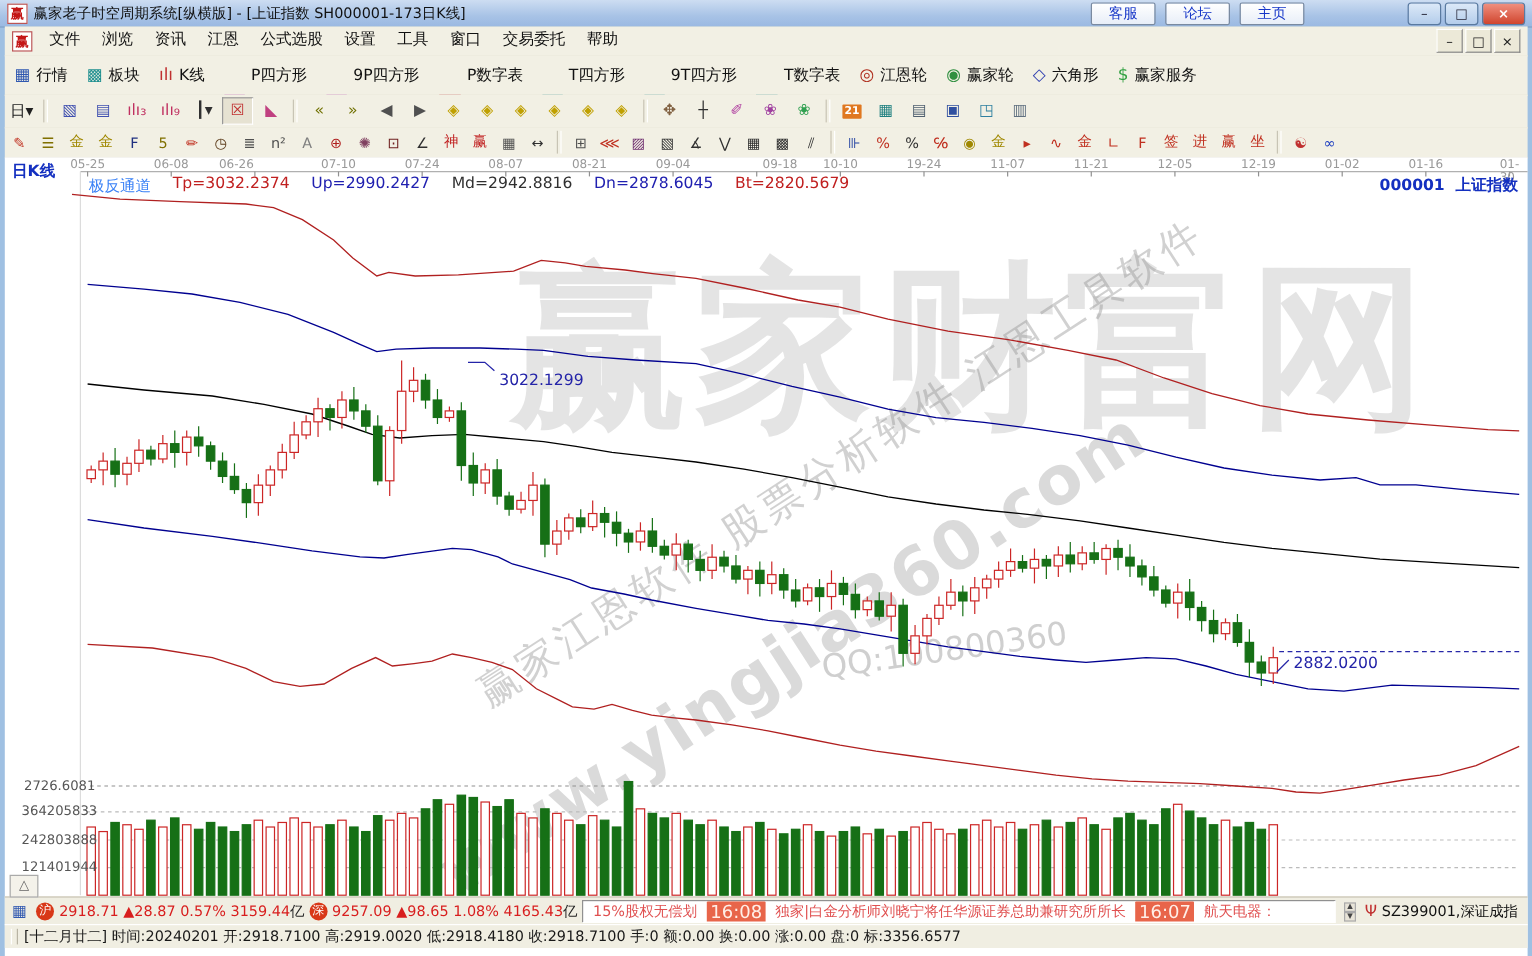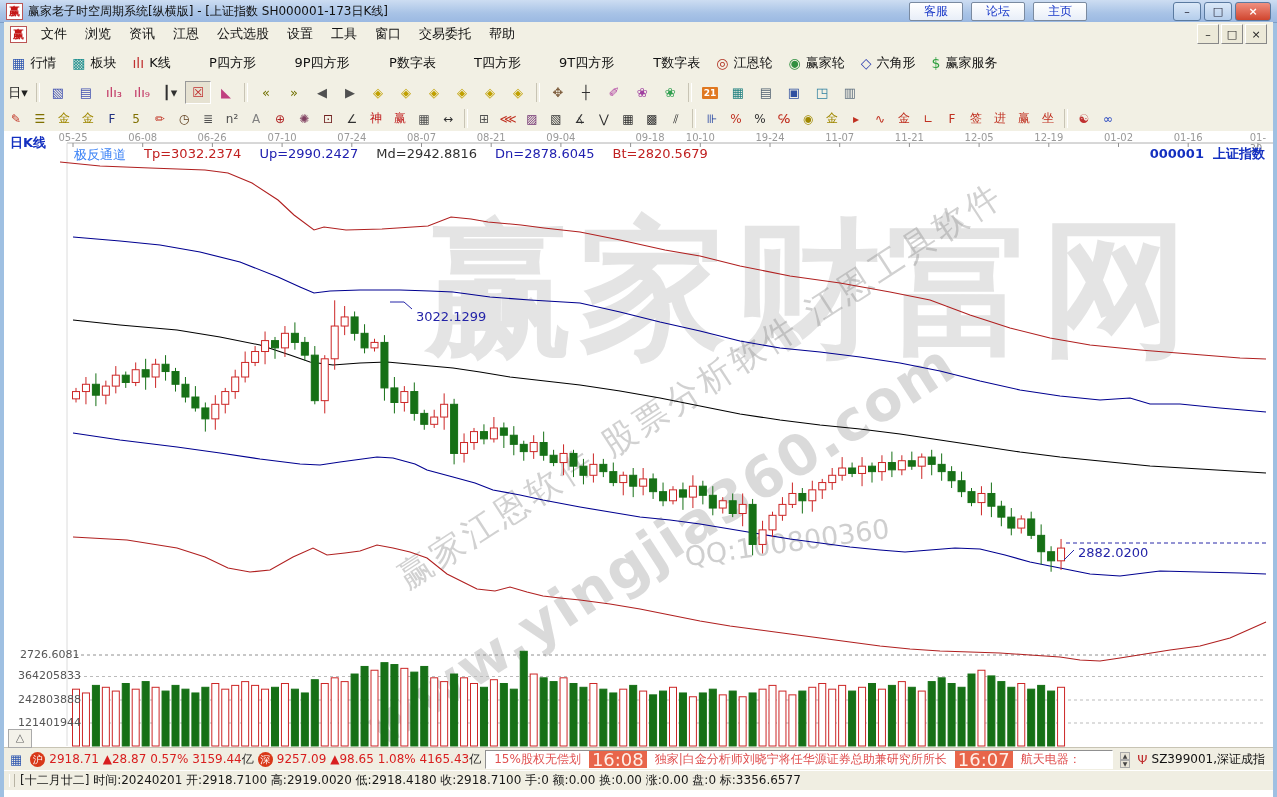--- a/index.html
+++ b/index.html
@@ -67,21 +67,21 @@
   .sb1{left:4px;top:747px;width:1269px;height:23px;background:#f0eee2;border-top:1px solid #c8c4b4;
     display:flex;align-items:center;font-size:12px;}
   .sb-ico{margin:0 4px 0 6px;color:#3058b0;font-size:13px;}
   .mkt-ico{width:15px;height:15px;border-radius:50%;background:#d83818;color:#fff;font-size:10px;
     line-height:15px;text-align:center;margin:0 4px;flex:0 0 auto;}
   .q-red{color:#d81e1e;white-space:nowrap;}
   .q-unit{color:#222;}
   .ticker{flex:1;height:17px;margin:0 4px;background:#fff;border:1px solid;
     border-color:#909090 #fff #fff #909090;display:flex;align-items:center;overflow:hidden;white-space:nowrap;}
   .news-text{color:#e05050;margin:0 8px;font-size:12px;}
-  .news-time{background:#e8654a;color:#ffefe8;padding:0 3px;font-size:18px;border-radius:1px;}
+  .news-time{background:#e8654a;color:#ffefe8;padding:0 3px;font-size:15px;border-radius:1px;}
   .spinner{display:flex;flex-direction:column;margin:0 3px;}
   .spinner span{font-size:6px;line-height:6px;color:#444;border:1px solid #aaa;background:#e8e4d8;padding:0 2px;}
   .ant-ico{color:#c03030;font-size:13px;margin:0 4px;}
   .sb-code{color:#111;margin-right:8px;white-space:nowrap;}
   .sb2{left:4px;top:770px;width:1269px;height:19px;background:#f0eee2;border-top:1px solid #fff;
     display:flex;align-items:center;font-size:12px;color:#181818;}
   .sb2-grip{width:4px;height:13px;margin:0 5px;border-left:1px solid #fff;border-right:1px solid #b8b4a4;}
 </style>
 </head>
 <body>
@@ -408,21 +408,21 @@
     <span class="t3-btn">
       <span style="color: rgb(32, 64, 192);">∞</span>
     </span>
   </div>
 
 <div class="abs chart" id="chart-area">
   <span class="period-label">日K线</span>
   <div id="date-axis">
       <span class="dtick" style="left: 69px;">05-25</span>
       <span class="dtick" style="left: 138.7px;">06-08</span>
-      <span class="dtick" style="left: 208px;">06-26</span>
+      <span class="dtick" style="left: 193px;">06-26</span>
       <span class="dtick" style="left: 278.1px;">07-10</span>
       <span class="dtick" style="left: 347.8px;">07-24</span>
       <span class="dtick" style="left: 417.5px;">08-07</span>
       <span class="dtick" style="left: 487.2px;">08-21</span>
       <span class="dtick" style="left: 556.9px;">09-04</span>
       <span class="dtick" style="left: 646px; text-align: right;">09-18</span>
       <span class="dtick" style="left: 696.3px;">10-10</span>
       <span class="dtick" style="left: 766px;">19-24</span>
       <span class="dtick" style="left: 835.7px;">11-07</span>
       <span class="dtick" style="left: 905.4px;">11-21</span>

